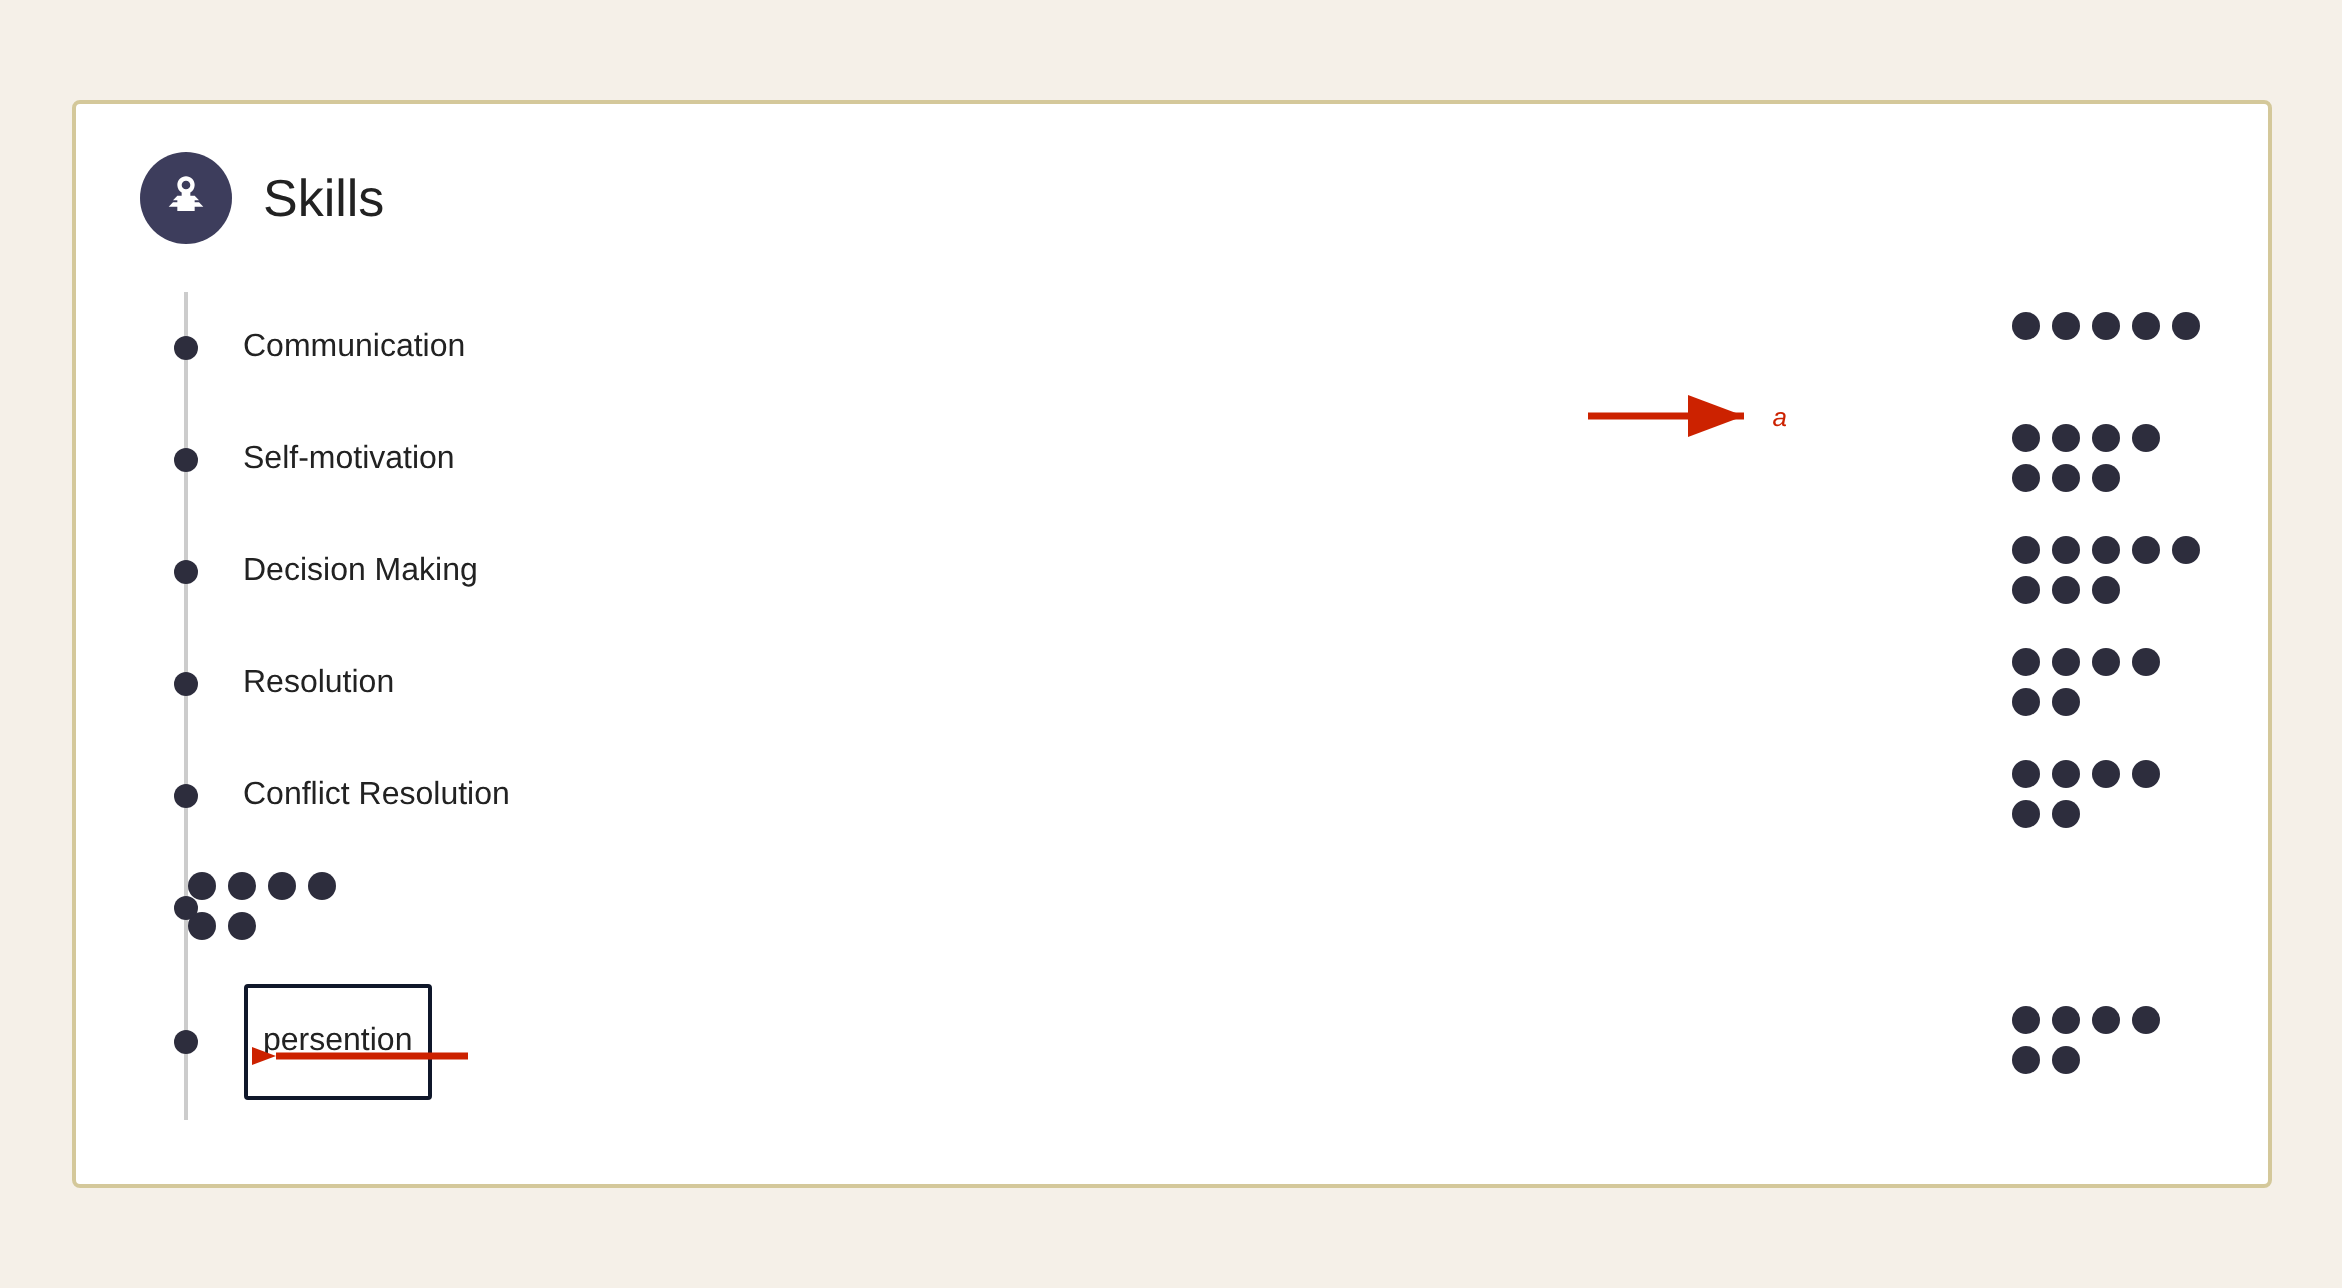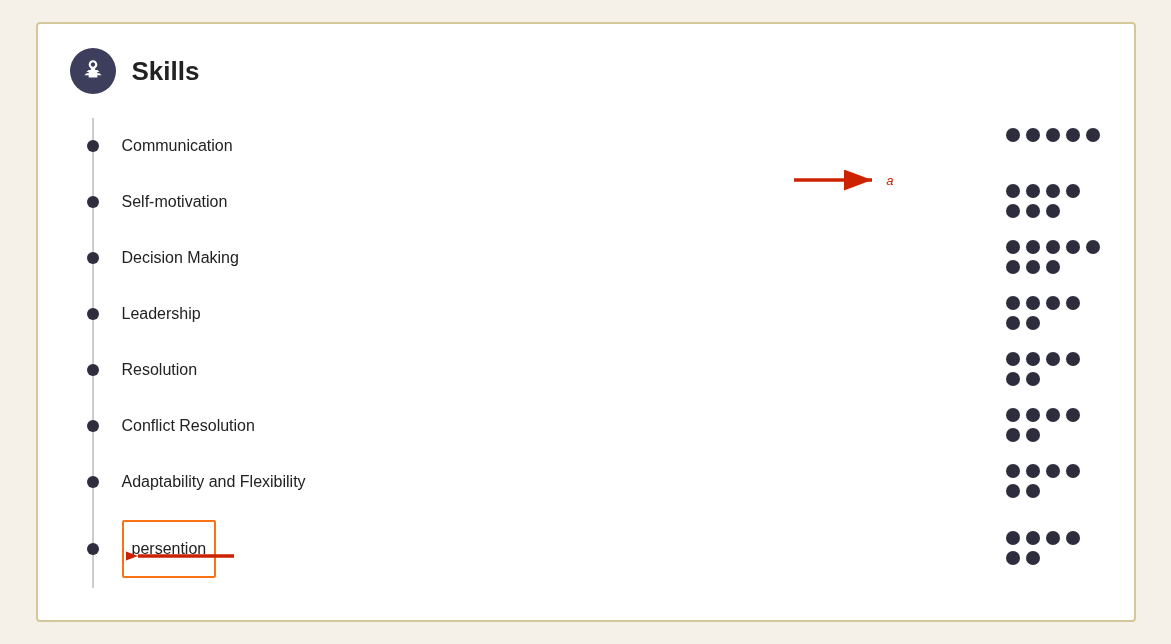--- a/index.html
+++ b/index.html
@@ -36,21 +36,21 @@
       justify-content: center;
       flex-shrink: 0;
     }
     .header-icon svg {
       width: 26px;
       height: 26px;
       fill: white;
     }
     .header-title {
       font-size: 26px;
-      font-weight: 700;
+      font-weight: 400;
       color: #222;
     }
     .skills-list {
       list-style: none;
       border-left: 2px solid #ccc;
       margin-left: 22px;
     }
     .skill-item {
       display: flex;
       align-items: center;
@@ -71,21 +71,21 @@
       position: absolute;
       left: -7px;
       flex-shrink: 0;
     }
     .skill-name {
       font-size: 16px;
       color: #222;
       margin-left: 28px;
     }
     .skill-name.highlighted {
-      border: 2px solid #f97316;
+      border: 2px solid #0f172a;
       padding: 18px 8px;
       border-radius: 2px;
     }
     .dots-container {
       display: grid;
       grid-template-columns: repeat(5, 16px);
       grid-template-rows: repeat(2, 16px);
       gap: 4px;
       flex-shrink: 0;
     }
@@ -192,38 +192,20 @@
           <div class="dot"></div>
           <div class="dot"></div>
           <div class="dot"></div>
           <div class="dot empty"></div>
           <div class="dot empty"></div>
         </div>
       </li>
       <li class="skill-item">
         <span class="skill-bullet"></span>
         <div class="skill-left">
-          <span class="skill-name">Leadership</span>
-        </div>
-        <div class="dots-container">
-          <div class="dot"></div>
-          <div class="dot"></div>
-          <div class="dot"></div>
-          <div class="dot"></div>
-          <div class="dot empty"></div>
-          <div class="dot"></div>
-          <div class="dot"></div>
-          <div class="dot empty"></div>
-          <div class="dot empty"></div>
-          <div class="dot empty"></div>
-        </div>
-      </li>
-      <li class="skill-item">
-        <span class="skill-bullet"></span>
-        <div class="skill-left">
           <span class="skill-name">Resolution</span>
         </div>
         <div class="dots-container">
           <div class="dot"></div>
           <div class="dot"></div>
           <div class="dot"></div>
           <div class="dot"></div>
           <div class="dot empty"></div>
           <div class="dot"></div>
           <div class="dot"></div>
@@ -245,23 +227,20 @@
           <div class="dot empty"></div>
           <div class="dot"></div>
           <div class="dot"></div>
           <div class="dot empty"></div>
           <div class="dot empty"></div>
           <div class="dot empty"></div>
         </div>
       </li>
       <li class="skill-item">
         <span class="skill-bullet"></span>
-        <div class="skill-left">
-          <span class="skill-name">Adaptability and Flexibility</span>
-        </div>
         <div class="dots-container">
           <div class="dot"></div>
           <div class="dot"></div>
           <div class="dot"></div>
           <div class="dot"></div>
           <div class="dot empty"></div>
           <div class="dot"></div>
           <div class="dot"></div>
           <div class="dot empty"></div>
           <div class="dot empty"></div>

